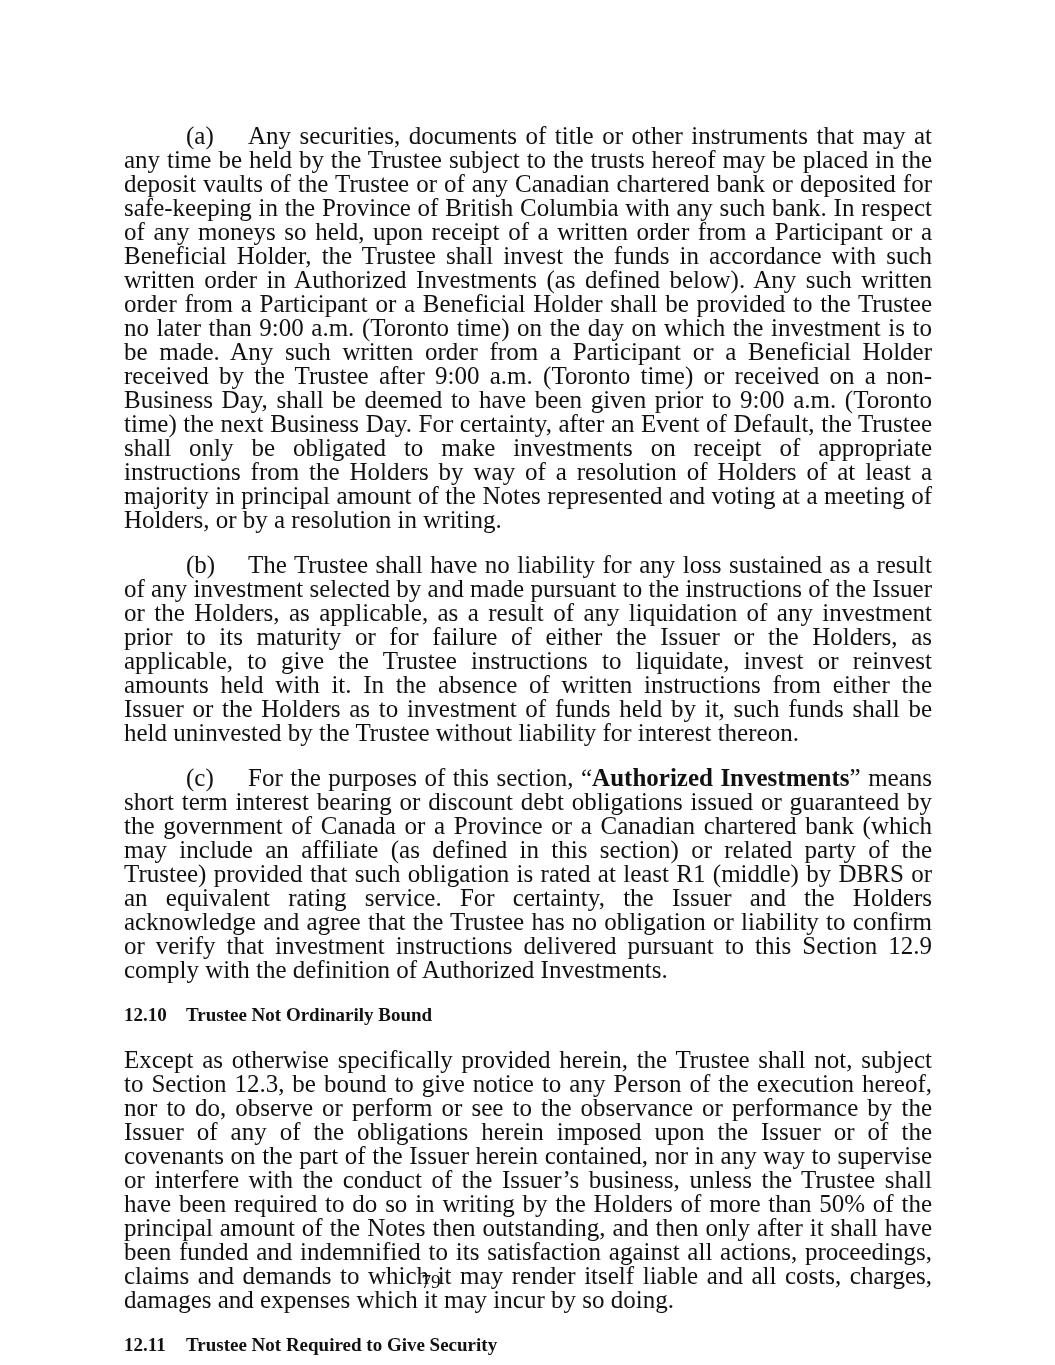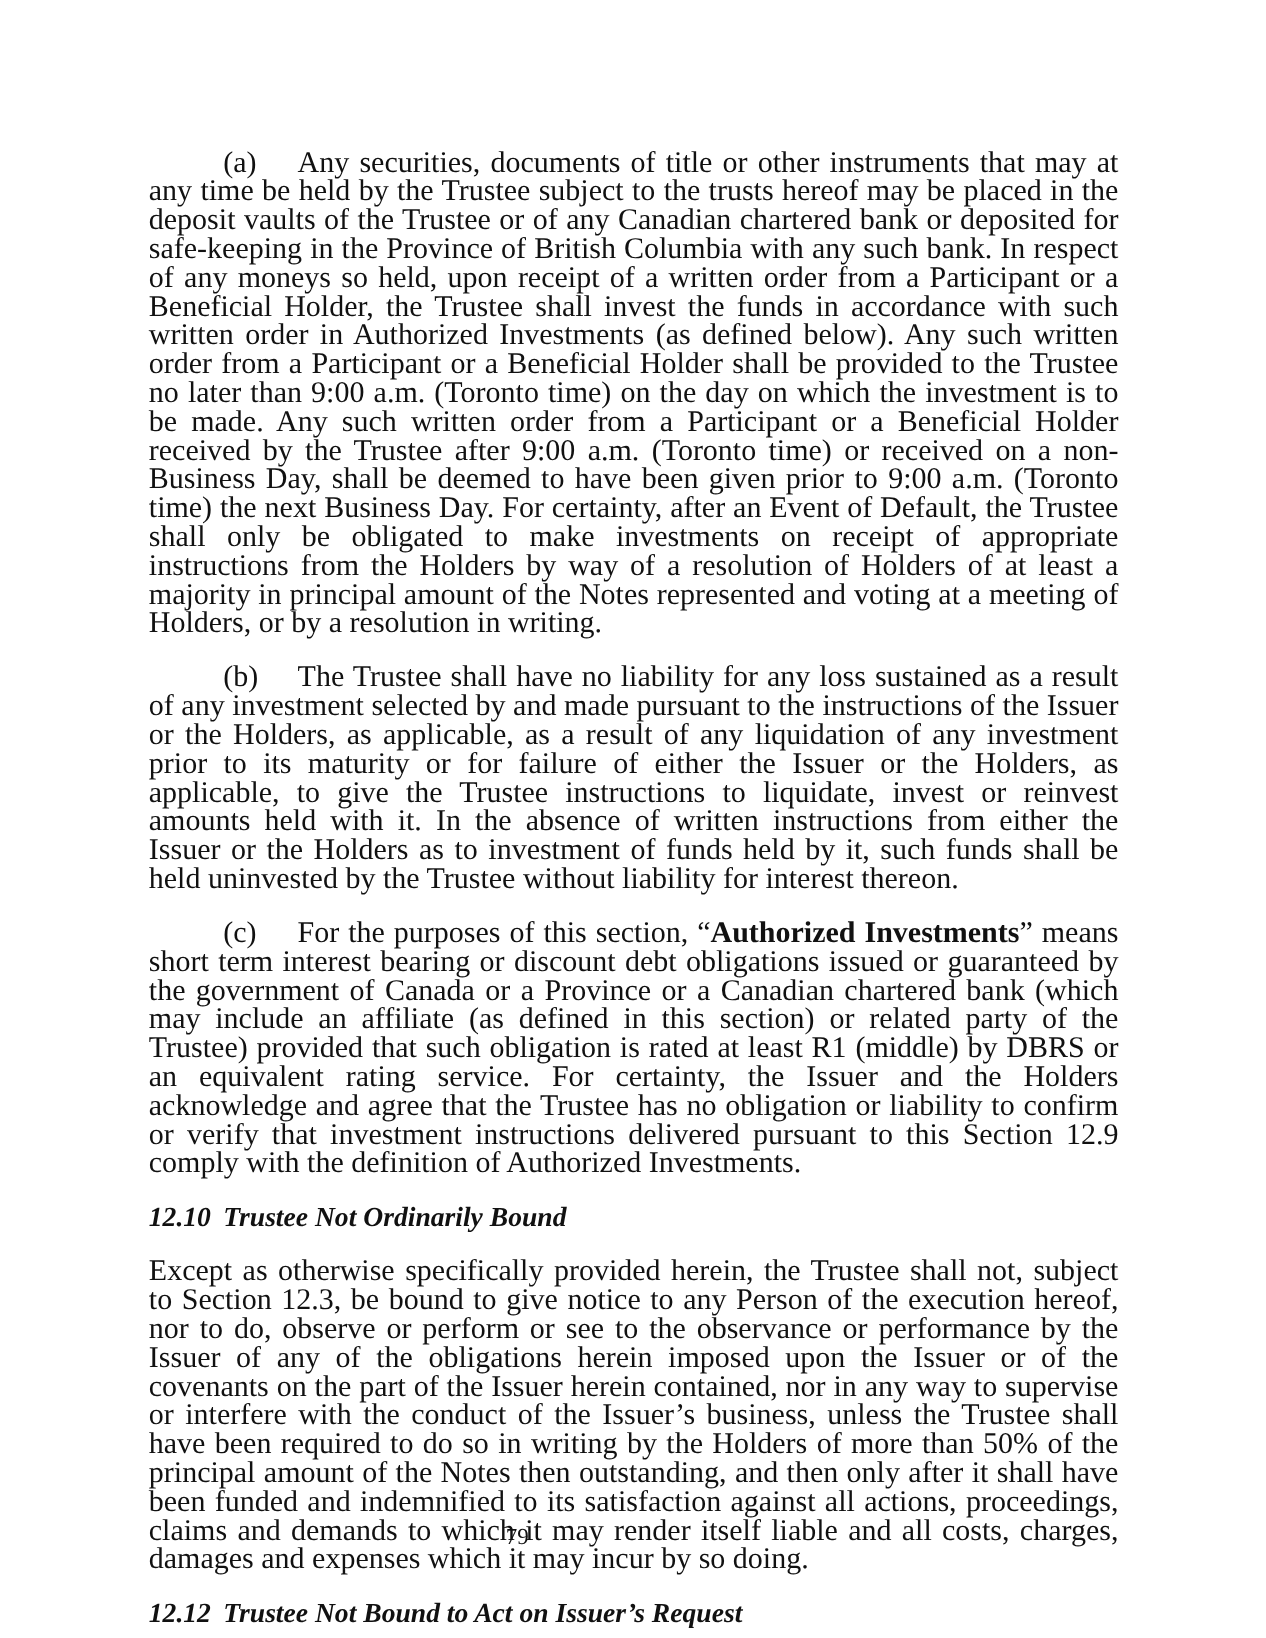--- a/index.html
+++ b/index.html
@@ -30,25 +30,24 @@
     .para.indent .lead {
       display: inline-block;
       width: 124px;
       padding-left: 62px;
       box-sizing: border-box;
     }
     .para.indent {
       text-indent: 0;
     }
     .heading {
-      font-size: 23px;
+      font-size: 19px;
       line-height: 24px;
       font-weight: bold;
       margin: 0 0 21px 0;
-      font-style: italic;
     }
     .heading .num {
       display: inline-block;
       width: 62px;
     }
     .bold { font-weight: bold; }
     .page-number {
       position: absolute;
       left: 0;
       width: 862px;
@@ -76,20 +75,23 @@
 
   <p class="para indent">
     <span class="lead">(c)</span><span>For the purposes of this section, “</span><span class="bold">Authorized Investments</span><span>” means short term interest bearing or discount debt obligations issued or guaranteed by the government of Canada or a Province or a Canadian chartered bank (which may include an affiliate (as defined in this section) or related party of the Trustee) provided that such obligation is rated at least R1 (middle) by DBRS or an equivalent rating service. For certainty, the Issuer and the Holders acknowledge and agree that the Trustee has no obligation or liability to confirm or verify that investment instructions delivered pursuant to this Section 12.9 comply with the definition of Authorized Investments.</span>
   </p>
 
   <div class="heading">
     <span class="num">12.10</span><span>Trustee Not Ordinarily Bound</span>
   </div>
   <p class="para">Except as otherwise specifically provided herein, the Trustee shall not, subject to Section 12.3, be bound to give notice to any Person of the execution hereof, nor to do, observe or perform or see to the observance or performance by the Issuer of any of the obligations herein imposed upon the Issuer or of the covenants on the part of the Issuer herein contained, nor in any way to supervise or interfere with the conduct of the Issuer’s business, unless the Trustee shall have been required to do so in writing by the Holders of more than 50% of the principal amount of the Notes then outstanding, and then only after it shall have been funded and indemnified to its satisfaction against all actions, proceedings, claims and demands to which it may render itself liable and all costs, charges, damages and expenses which it may incur by so doing.</p>
 
+  <div class="heading">
+    <span class="num">12.11</span><span>Trustee Not Required to Give Security</span>
+  </div>
 
   <div class="heading last">
     <span class="num">12.12</span><span>Trustee Not Bound to Act on Issuer’s Request</span>
   </div>
 
 </div>
 
 <div class="page-number">79</div>
 
 </body></html>

